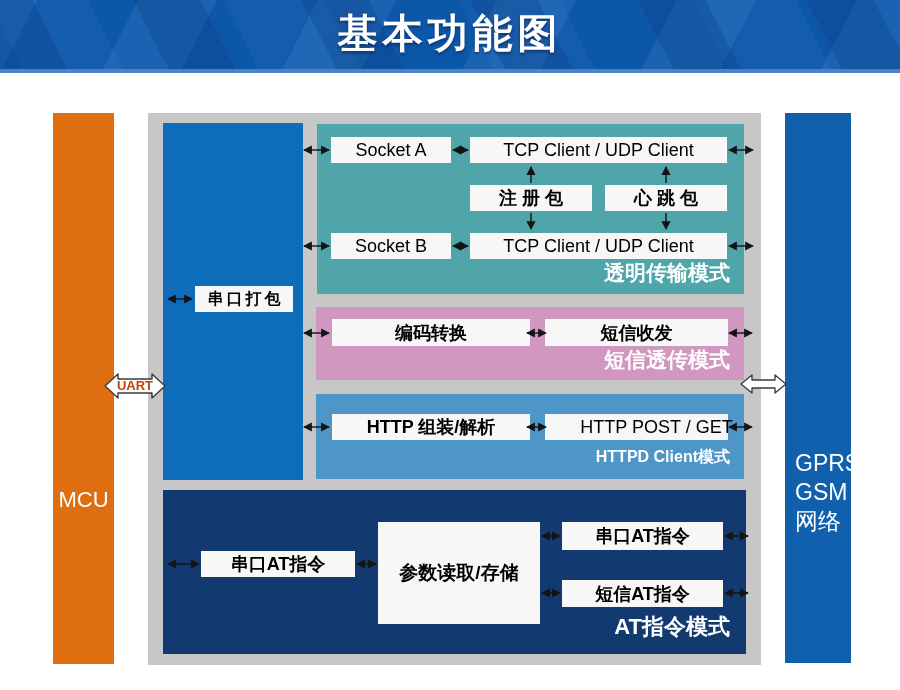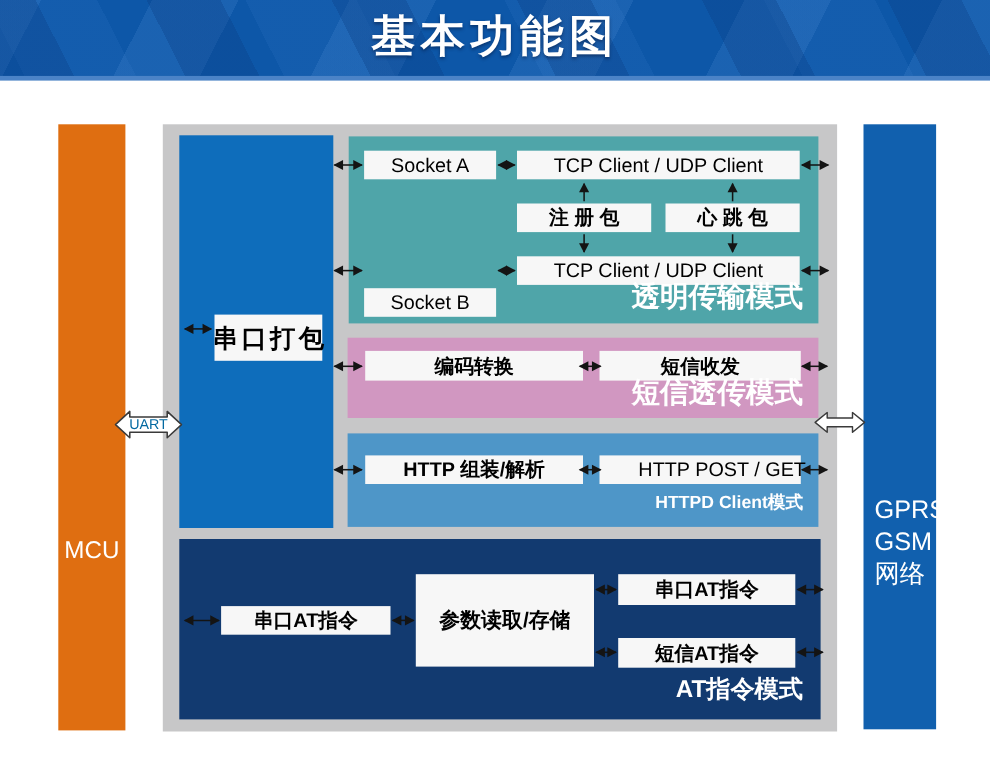--- a/index.html
+++ b/index.html
@@ -34,55 +34,55 @@
   .serial-block { left:15px; top:10px; width:140px; height:357px; background:#0e6dbb; }
   .teal-block   { left:169px; top:11px; width:427px; height:170px; background:#4fa5a9; }
   .pink-block   { left:168px; top:194px; width:428px; height:73px;  background:#d197c1; }
   .httpd-block  { left:168px; top:281px; width:428px; height:85px;  background:#4e96c8; }
   .at-block     { left:15px;  top:377px; width:583px; height:164px; background:#123a70; }
 
   .wbox { position:absolute; background:#f7f7f7; color:#000000; font-size:18px;
           display:flex; align-items:center; justify-content:center; white-space:nowrap; }
   .cn { font-weight:700; }
   .sp4 { letter-spacing:5px; text-indent:5px; }
-  .mode-title { position:absolute; color:#fff; font-weight:700; font-size:26px; white-space:nowrap; }
+  .mode-title { position:absolute; color:#fff; font-weight:700; font-size:21px; white-space:nowrap; }
 
   
   .b-socket-a   { left:14px;  top:13px;  width:120px; height:26px; }
   .b-tcp-top    { left:153px; top:13px;  width:257px; height:26px; }
   .b-reg        { left:153px; top:61px;  width:122px; height:26px; }
   .b-heart      { left:288px; top:61px;  width:122px; height:26px; }
-  .b-socket-b   { left:14px;  top:109px; width:120px; height:26px;margin-top:29px; }
+  .b-socket-b   { left:14px;  top:109px; width:120px; height:26px; }
   .b-tcp-bottom { left:153px; top:109px; width:257px; height:26px; }
   .t-teal  { right:14px; bottom:7px; }
   
   .b-encode { left:16px;  top:12px; width:198px; height:27px; }
   .b-smsrx  { left:229px; top:12px; width:183px; height:27px; }
   .t-pink { right:14px; bottom:6px; }
   
   .b-httpbuild { left:16px;  top:20px; width:198px; height:26px; }
   .b-httppost  { left:229px; top:20px; width:183px; height:26px;padding-left:40px; }
   .t-httpd { right:14px; bottom:11px; font-size:16px; }
   
   .b-serialat { left:38px;  top:61px; width:154px; height:26px; }
-  .b-param    { left:215px; top:32px; width:162px; height:84px; font-size:19px; }
+  .b-param    { left:215px; top:32px; width:162px; height:102px; font-size:19px; }
   .b-netat    { left:399px; top:32px; width:161px; height:28px; }
   .b-smsat    { left:399px; top:90px; width:161px; height:27px; }
   .t-at { right:16px; bottom:12px; font-size:22px; }
   
-  .b-serialpack { left:32px; top:163px; width:98px; height:42px; font-size:23px; letter-spacing:3px; text-indent:3px; }
+  .b-serialpack { left:32px; top:163px; width:98px; height:26px; font-size:16px; letter-spacing:3px; text-indent:3px; }
 
   
   .connectors { position:absolute; left:0; top:0; width:900px; height:690px; pointer-events:none; }
   .connectors line { stroke:#141414; stroke-width:1.4; }
 
   
   .uart-arrow { position:absolute; left:103px; top:372px; width:64px; height:28px; }
   .uart-text { position:absolute; left:0; right:0; top:50%; transform:translateY(-54%);
-               text-align:center; font-size:13px; font-weight:400; color:#0369a1; }
+               text-align:center; font-size:13px; font-weight:700; color:#c2410c; }
   .net-arrow { position:absolute; left:740px; top:374px; width:47px; height:20px; }
 </style>
 </head>
 <body>
 
 <div class="canvas">
 
   <div class="header">
     <h1>基本功能图</h1>
   </div>

